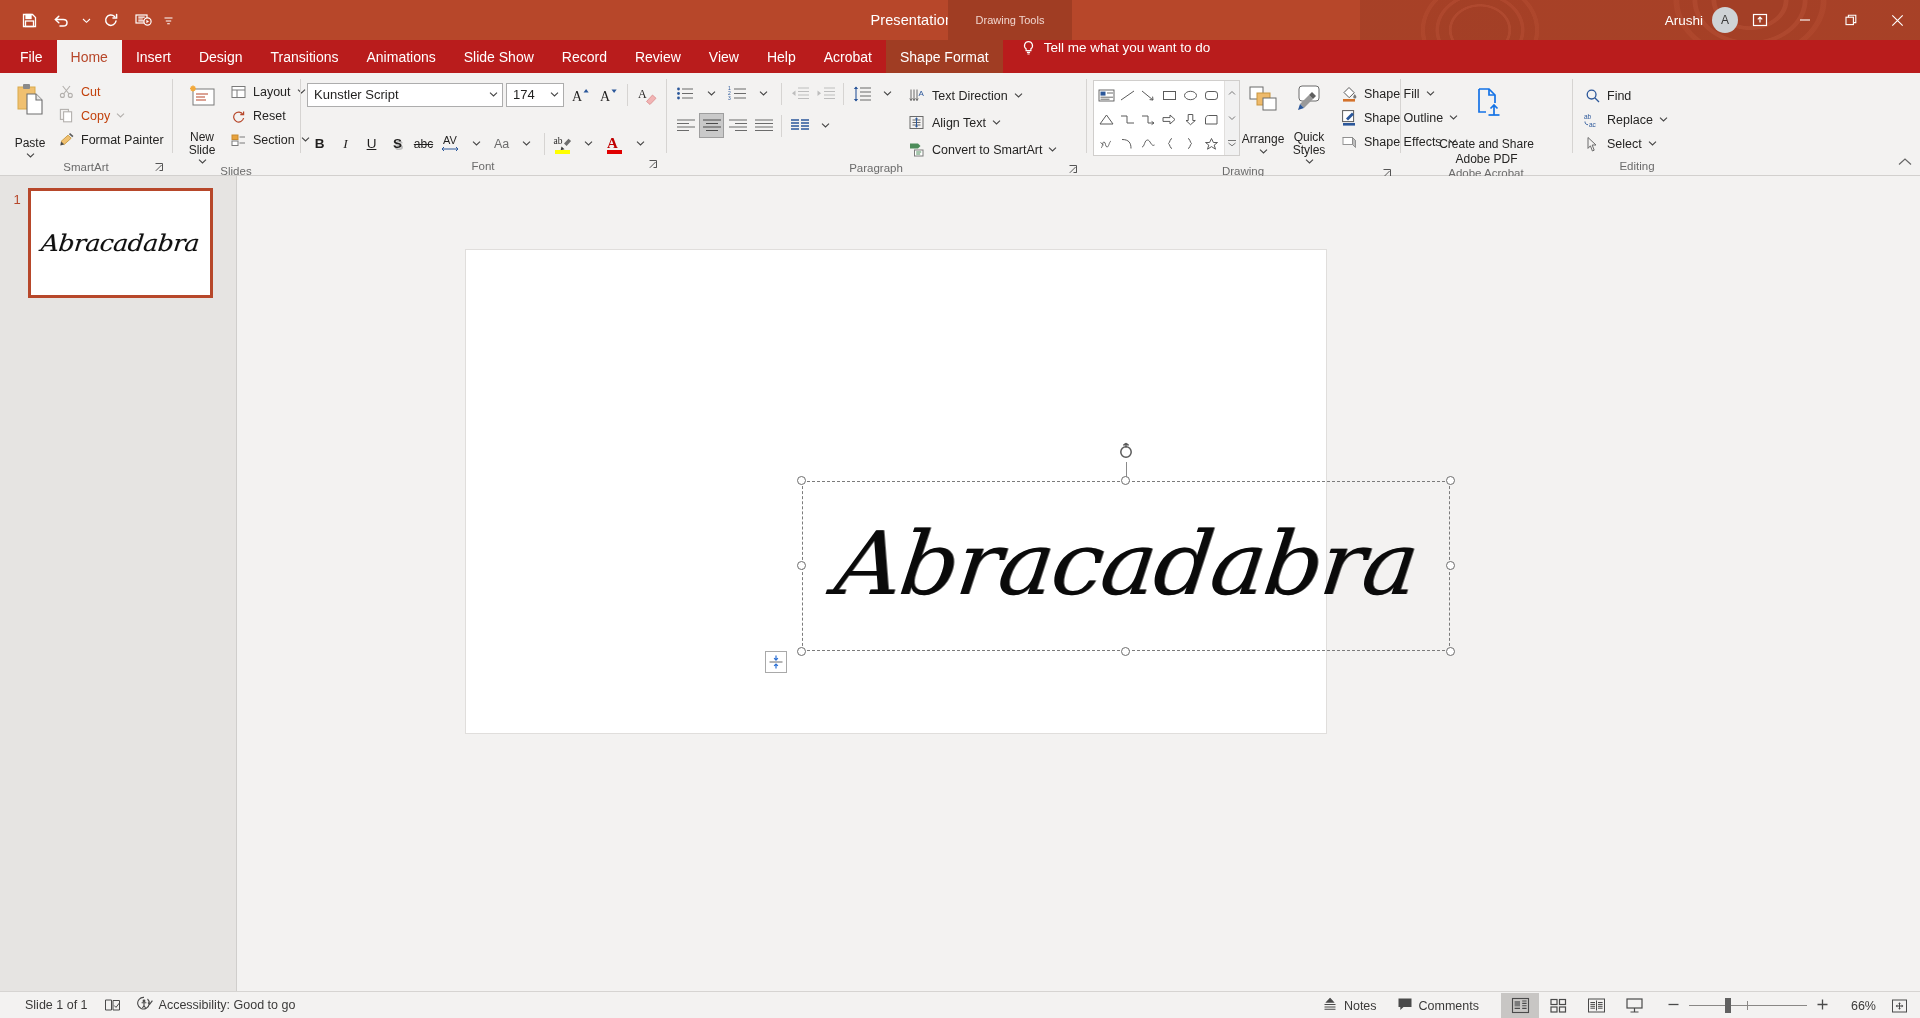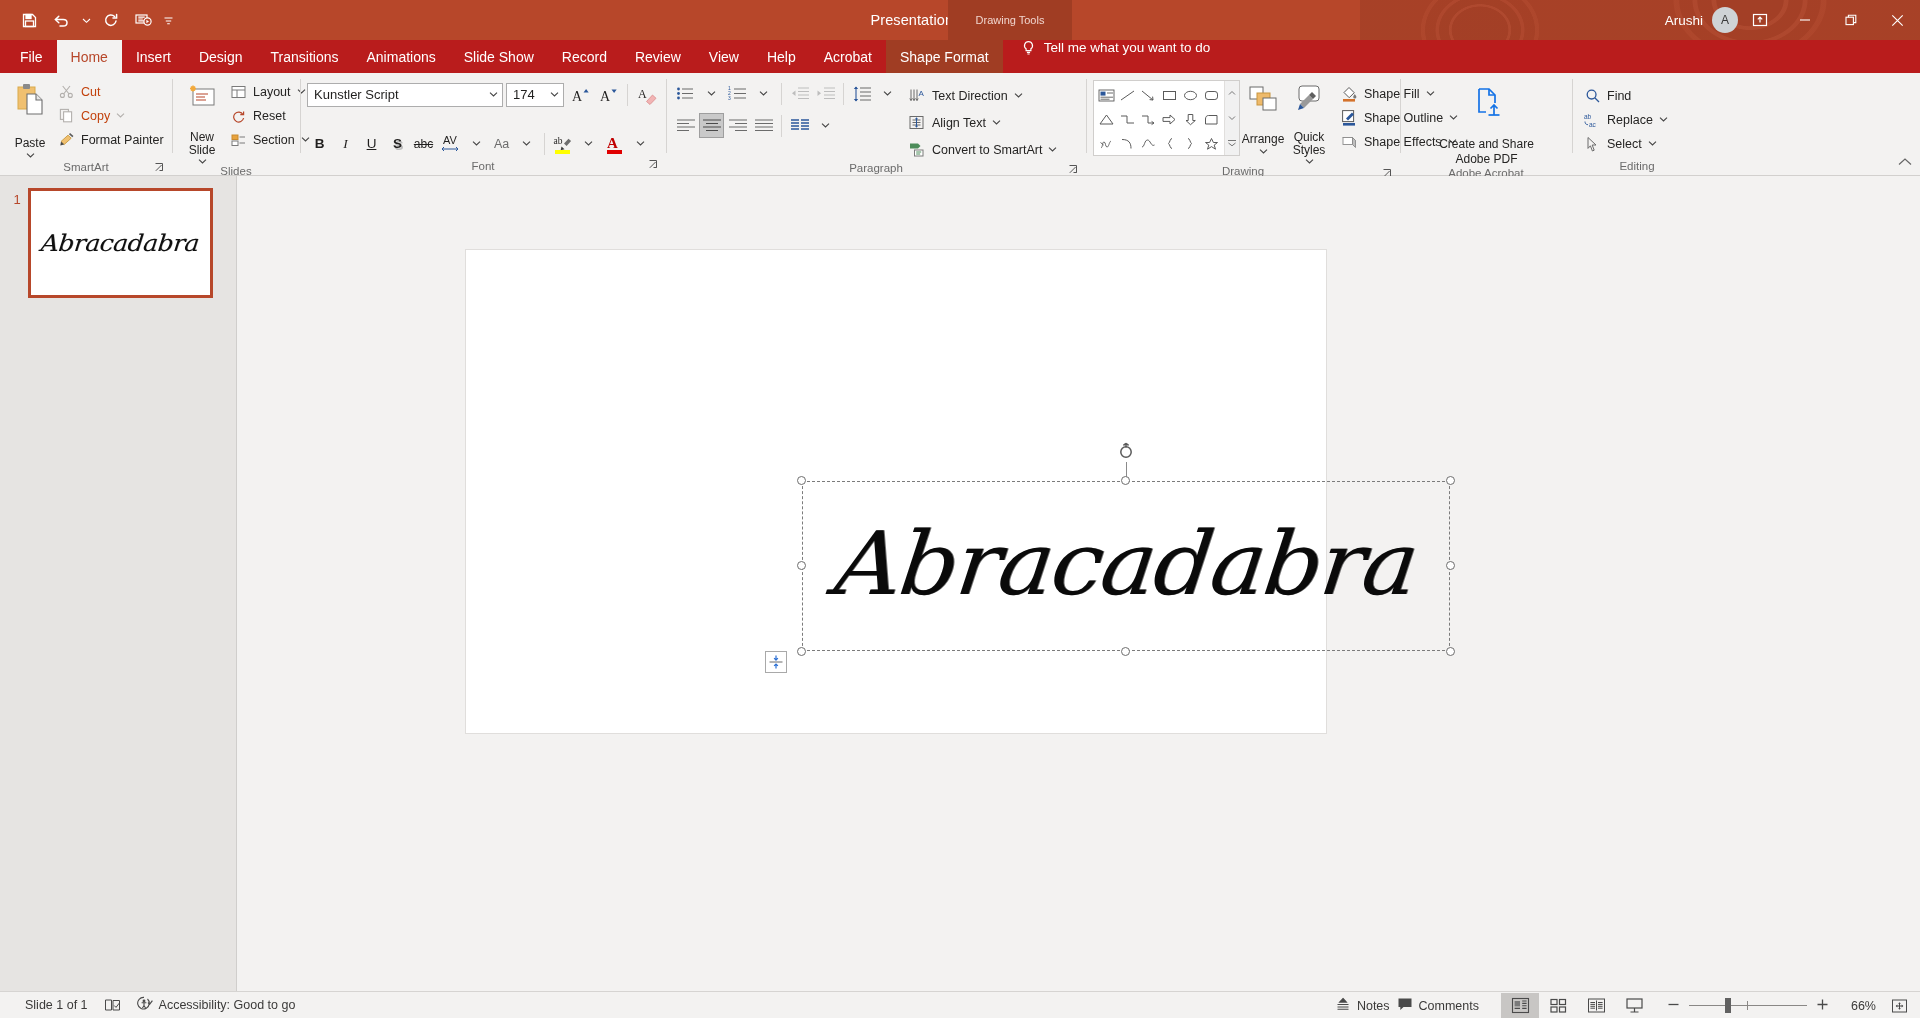--- a/index.html
+++ b/index.html
@@ -1224,21 +1224,21 @@
             <circle cx="7" cy="5" r="0.9" fill="#4a4a4a"></circle>
             <path d="M4.6 6.7h4.8M7 6.7v3M7 9.7l-1.6 2.3M7 9.7l1.6 2.3"></path>
             <path d="M11 6.5l1.6 1.8 2.8-3.6" stroke-width="1.2"></path>
           </svg>
       </span>
       <span>Accessibility: Good to go</span>
     </span>
   </div>
 
   <div class="sb-right">
-    <span class="sb-item" style="margin-right:7px">
+    <span class="sb-item" style="margin-right:20px">
       <span>
         <svg width="16" height="14" viewBox="0 0 16 14" fill="none" stroke="#4a4a4a" stroke-width="1.1">
             <path d="M8 1.5l3.4 3.6H4.6z" fill="#4a4a4a"></path>
             <path d="M2.5 7.5h11M2.5 10h11M2.5 12.3h11"></path>
           </svg>
       </span>
       <span>Notes</span>
     </span>
     <span class="sb-item" style="margin-right:22px">
       <span>

